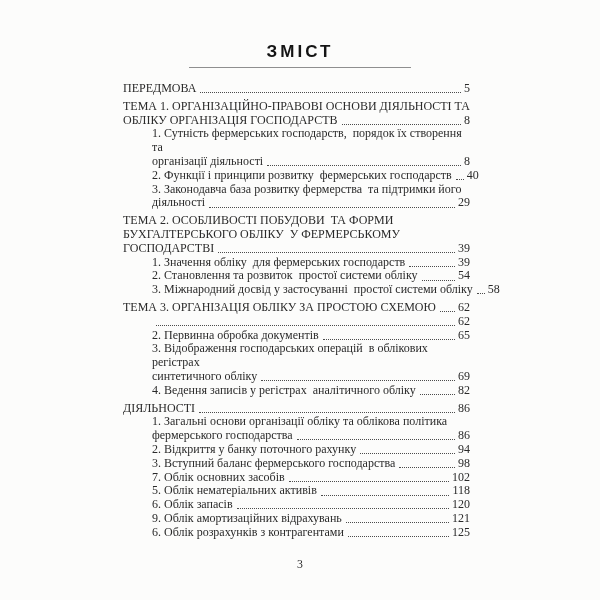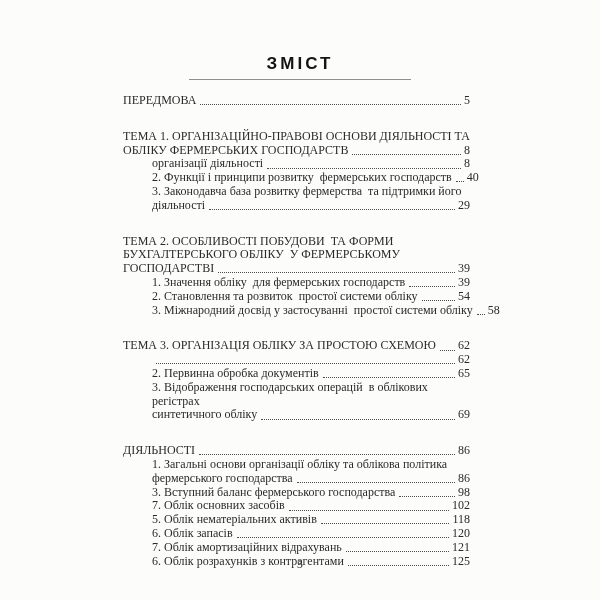--- a/index.html
+++ b/index.html
@@ -8,21 +8,21 @@
     width: 600px;
     height: 600px;
     background: #f6f6f4;
   }
   .page {
     position: relative;
     width: 600px;
     height: 600px;
     background: #fcfcfb;
     box-sizing: border-box;
-    padding-top: 54px;
+    padding-top: 42px;
     font-family: "Liberation Serif", serif;
     color: #2a2a2a;
     overflow: hidden;
   }
   .title {
     margin: 0;
     text-align: center;
     font-family: "Liberation Sans", sans-serif;
     font-weight: bold;
     font-size: 17px;
@@ -32,21 +32,21 @@
   .rule {
     width: 222px;
     height: 0;
     margin: 5px auto 0 auto;
     border-top: 1px solid #8f8f8f;
   }
   .toc {
     margin: 14px 130px 0 123px;
   }
   .entry { margin: 0; }
-  .entry.group-start { margin-top: 22px; }
+  .entry.group-start { margin-top: 4px; }
   .entry.level-1 { padding-left: 29px; }
   .line {
     font-size: 12px;
     line-height: 13.8px;
     white-space: pre-wrap;
     color: #2a2a2a;
   }
   .line.last {
     display: flex;
     align-items: flex-end;
@@ -80,23 +80,24 @@
 
 <div class="page">
   <h1 class="title">ЗМІСТ</h1>
   <div class="rule"></div>
   <div class="toc">
       <div class="entry level-0">
         <div class="line last"><span class="txt">ПЕРЕДМОВА</span><span class="leader"></span><span class="pg">5</span></div>
       </div>
       <div class="entry level-0 group-start">
         <div class="line">ТЕМА 1. ОРГАНІЗАЦІЙНО-ПРАВОВІ ОСНОВИ ДІЯЛЬНОСТІ ТА</div>
-        <div class="line last"><span class="txt">ОБЛІКУ ФЕРМЕРСЬКИХ ГОСПОДАРСТВ</span><span class="leader"></span><span class="pg">8</span></div>
+        <div class="line last"><span class="txt">ОБЛІКУ ОРГАНІЗАЦІЯ ГОСПОДАРСТВ</span><span class="leader"></span><span class="pg">8</span></div>
       </div>
       <div class="entry level-1">
+        <div class="line">1. Сутність фермерських господарств,  порядок їх створення та</div>
         <div class="line last"><span class="txt">організації діяльності</span><span class="leader"></span><span class="pg">8</span></div>
       </div>
       <div class="entry level-1">
         <div class="line last"><span class="txt">2. Функції і принципи розвитку  фермерських господарств</span><span class="leader"></span><span class="pg">40</span></div>
       </div>
       <div class="entry level-1">
         <div class="line">3. Законодавча база розвитку фермерства  та підтримки його</div>
         <div class="line last"><span class="txt">діяльності</span><span class="leader"></span><span class="pg">29</span></div>
       </div>
       <div class="entry level-0 group-start">
@@ -119,40 +120,46 @@
       <div class="entry level-1">
         <div class="line last"><span class="leader"></span><span class="pg">62</span></div>
       </div>
       <div class="entry level-1">
         <div class="line last"><span class="txt">2. Первинна обробка документів</span><span class="leader"></span><span class="pg">65</span></div>
       </div>
       <div class="entry level-1">
         <div class="line">3. Відображення господарських операцій  в облікових регістрах</div>
         <div class="line last"><span class="txt">синтетичного обліку</span><span class="leader"></span><span class="pg">69</span></div>
       </div>
+      <div class="entry level-1">
+        <div class="line last"><span class="txt">4. Ведення записів у регістрах  аналітичного обліку</span><span class="leader"></span><span class="pg">82</span></div>
+      </div>
       <div class="entry level-0 group-start">
         <div class="line last"><span class="txt">ДІЯЛЬНОСТІ</span><span class="leader"></span><span class="pg">86</span></div>
       </div>
       <div class="entry level-1">
         <div class="line">1. Загальні основи організації обліку та облікова політика</div>
         <div class="line last"><span class="txt">фермерського господарства</span><span class="leader"></span><span class="pg">86</span></div>
+      </div>
+      <div class="entry level-1">
+        <div class="line last"><span class="txt">2. Відкриття у банку поточного рахунку</span><span class="leader"></span><span class="pg">94</span></div>
       </div>
       <div class="entry level-1">
         <div class="line last"><span class="txt">3. Вступний баланс фермерського господарства</span><span class="leader"></span><span class="pg">98</span></div>
       </div>
       <div class="entry level-1">
         <div class="line last"><span class="txt">7. Облік основних засобів</span><span class="leader"></span><span class="pg">102</span></div>
       </div>
       <div class="entry level-1">
         <div class="line last"><span class="txt">5. Облік нематеріальних активів</span><span class="leader"></span><span class="pg">118</span></div>
       </div>
       <div class="entry level-1">
         <div class="line last"><span class="txt">6. Облік запасів</span><span class="leader"></span><span class="pg">120</span></div>
       </div>
       <div class="entry level-1">
-        <div class="line last"><span class="txt">7. Облік амортизаційних відрахувань</span><span class="leader"></span><span class="pg">121</span></div>
+        <div class="line last"><span class="txt">9. Облік амортизаційних відрахувань</span><span class="leader"></span><span class="pg">121</span></div>
       </div>
       <div class="entry level-1">
         <div class="line last"><span class="txt">6. Облік розрахунків з контрагентами</span><span class="leader"></span><span class="pg">125</span></div>
       </div>
     </div>
   <div class="pagenum">3</div>
 </div>
 
 </body></html>

